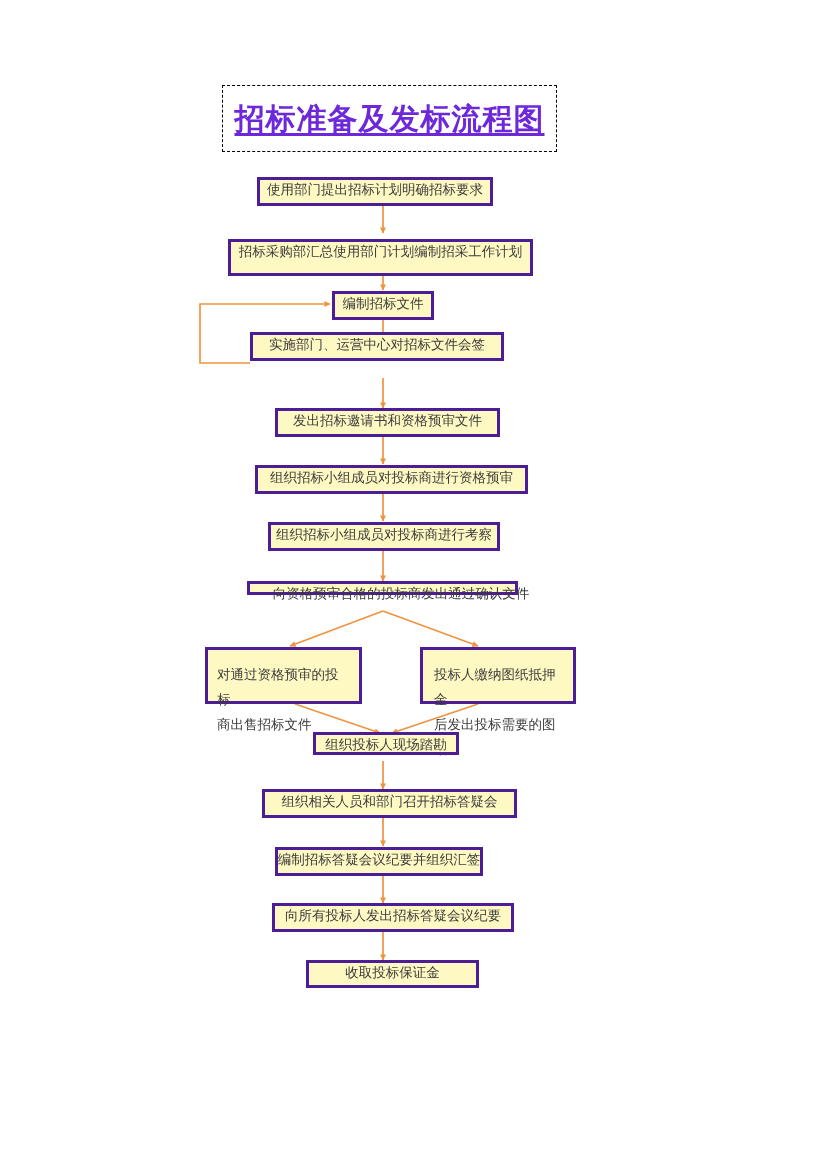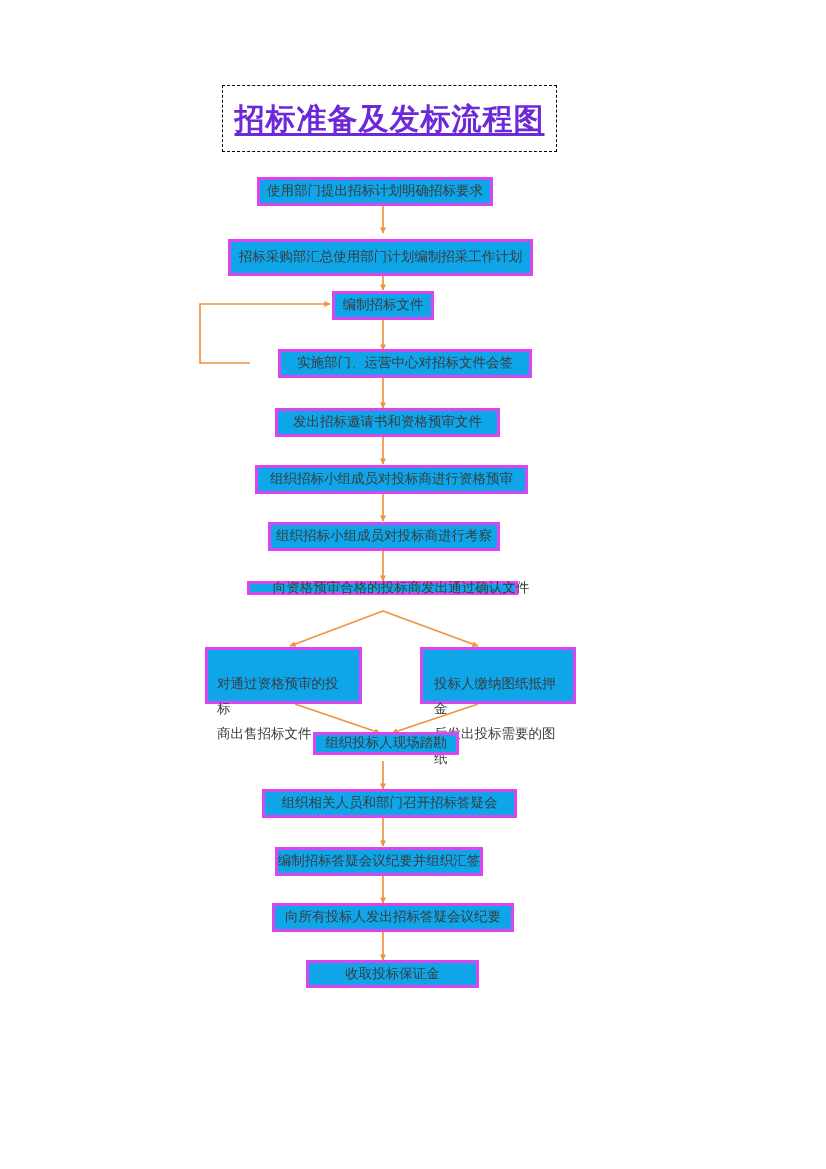--- a/index.html
+++ b/index.html
@@ -57,34 +57,33 @@
     top: 0;
     width: 826px;
     height: 1169px;
     pointer-events: none;
   }
 
   
   .node {
     position: absolute;
     box-sizing: border-box;
-    border: 3px solid #d946ef;
-    background: #0ea5e9;
+    border: 3px solid #4c1d95;
+    background: #fef9c3;
     display: flex;
-    align-items: center;
     justify-content: center;
     font-size: 13.5px;
     line-height: 1.5;
     color: #3b3b3b;
     white-space: nowrap;
     z-index: 2;
   }
   .node.two-line {
     display: block;
-    padding: 22px 9px 0 9px;
+    padding: 13px 9px 0 9px;
     white-space: normal;
     text-align: left;
     line-height: 1.85;
   }
   .node.two-line .ln { display: block; }
   .node.two-line.center-ish { padding-left: 11px; }
 </style>
 </head>
 <body>
 
@@ -139,21 +138,21 @@
   </div>
 
   <div class="node" style="left:228px; top:239px; width:305px; height:37px;">
     <span>招标采购部汇总使用部门计划编制招采工作计划</span>
   </div>
 
   <div class="node" style="left:332px; top:291px; width:102px; height:29px;">
     <span>编制招标文件</span>
   </div>
 
-  <div class="node" style="left:250px; top:349px; width:254px; height:29px;margin-left:28px;">
+  <div class="node" style="left:250px; top:332px; width:254px; height:29px;">
     <span>实施部门、运营中心对招标文件会签</span>
   </div>
 
   <div class="node" style="left:263px; top:408px; width:225px; height:29px;margin-left:12px;">
     <span>发出招标邀请书和资格预审文件</span>
   </div>
 
   <div class="node" style="left:255px; top:465px; width:273px; height:29px;">
     <span>组织招标小组成员对投标商进行资格预审</span>
   </div>

